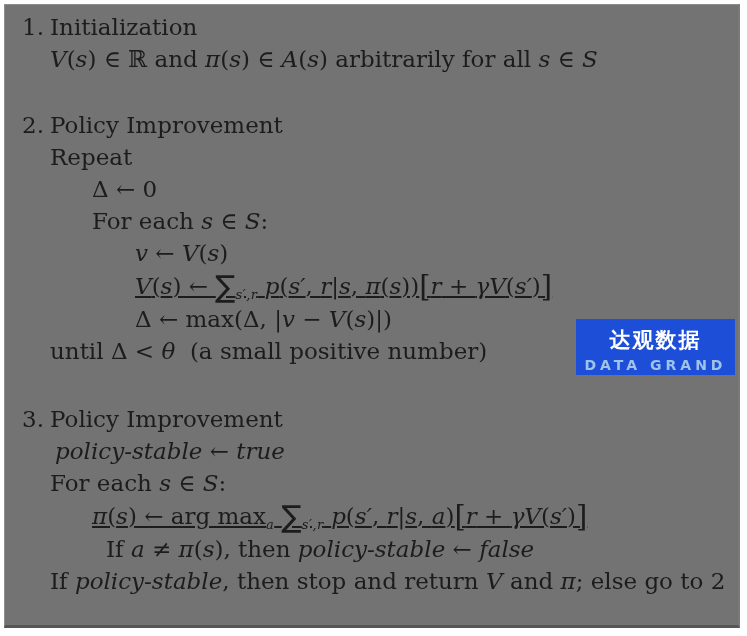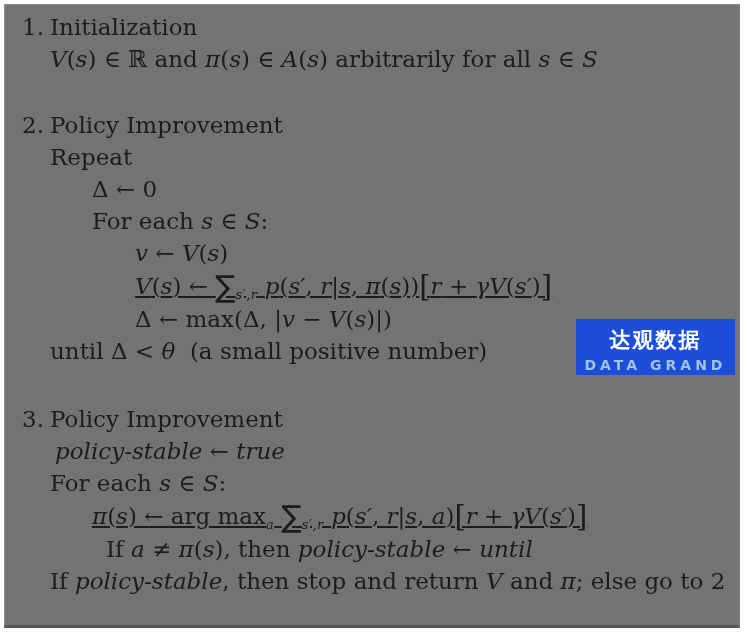--- a/index.html
+++ b/index.html
@@ -97,21 +97,21 @@
       <div class="algo-line" style="margin-left: 87px;"><span class="rm">Δ ← 0</span></div>
       <div class="algo-line" style="margin-left: 87px;"><span class="rm">For each </span><span class="it">s</span><span class="rm"> ∈ </span><span class="cal">S</span><span class="rm">:</span></div>
       <div class="algo-line" style="margin-left: 130px;"><span class="it">v</span><span class="rm"> ← </span><span class="it">V</span><span class="rm">(</span><span class="it">s</span><span class="rm">)</span></div>
       <div class="algo-line tall" style="margin-left: 130px;"><span class="it">V</span><span class="rm">(</span><span class="it">s</span><span class="rm">) ← </span><span class="sum">∑</span><span class="sub">s′,r</span><span class="rm"> </span><span class="it">p</span><span class="rm">(</span><span class="it">s′</span><span class="rm">, </span><span class="it">r</span><span class="rm">|</span><span class="it">s</span><span class="rm">, </span><span class="it">π</span><span class="rm">(</span><span class="it">s</span><span class="rm">))</span><span class="big">[</span><span class="it">r</span><span class="rm"> + </span><span class="it">γV</span><span class="rm">(</span><span class="it">s′</span><span class="rm">)</span><span class="big">]</span></div>
       <div class="algo-line" style="margin-left: 130px;"><span class="rm">Δ ← max(Δ, |</span><span class="it">v</span><span class="rm"> − </span><span class="it">V</span><span class="rm">(</span><span class="it">s</span><span class="rm">)|)</span></div>
       <div class="algo-line" style="margin-left: 45px;"><span class="rm">until Δ &lt; </span><span class="it">θ</span><span class="rm">  (a small positive number)</span></div>
       <div class="algo-line" style="margin-left: 17px; margin-top: 36px;"><span class="num rm">3.</span><span class="rm">Policy Improvement</span></div>
       <div class="algo-line" style="margin-left: 50px;"><span class="it">policy-stable</span><span class="rm"> ← </span><span class="it">true</span></div>
       <div class="algo-line" style="margin-left: 45px;"><span class="rm">For each </span><span class="it">s</span><span class="rm"> ∈ </span><span class="cal">S</span><span class="rm">:</span></div>
       <div class="algo-line tall" style="margin-left: 87px;"><span class="it">π</span><span class="rm">(</span><span class="it">s</span><span class="rm">) ← arg max</span><span class="sub">a</span><span class="rm"> </span><span class="sum">∑</span><span class="sub">s′,r</span><span class="rm"> </span><span class="it">p</span><span class="rm">(</span><span class="it">s′</span><span class="rm">, </span><span class="it">r</span><span class="rm">|</span><span class="it">s</span><span class="rm">, </span><span class="it">a</span><span class="rm">)</span><span class="big">[</span><span class="it">r</span><span class="rm"> + </span><span class="it">γV</span><span class="rm">(</span><span class="it">s′</span><span class="rm">)</span><span class="big">]</span></div>
-      <div class="algo-line" style="margin-left: 101px;"><span class="rm">If </span><span class="it">a</span><span class="rm"> ≠ </span><span class="it">π</span><span class="rm">(</span><span class="it">s</span><span class="rm">), then </span><span class="it">policy-stable</span><span class="rm"> ← </span><span class="it">until</span></div>
+      <div class="algo-line" style="margin-left: 101px;"><span class="rm">If </span><span class="it">a</span><span class="rm"> ≠ </span><span class="it">π</span><span class="rm">(</span><span class="it">s</span><span class="rm">), then </span><span class="it">policy-stable</span><span class="rm"> ← </span><span class="it">false</span></div>
       <div class="algo-line" style="margin-left: 45px;"><span class="rm">If </span><span class="it">policy-stable</span><span class="rm">, then stop and return </span><span class="it">V</span><span class="rm"> and </span><span class="it">π</span><span class="rm">; else go to 2</span></div>
     </div>
 </div>
 
 <div class="watermark" style="background: #1d4ed8;">
   <div class="wm-cn">达观数据</div>
   <div class="wm-en" style="color: rgb(159, 194, 232);">DATA GRAND</div>
 </div>
 
 </body></html>

